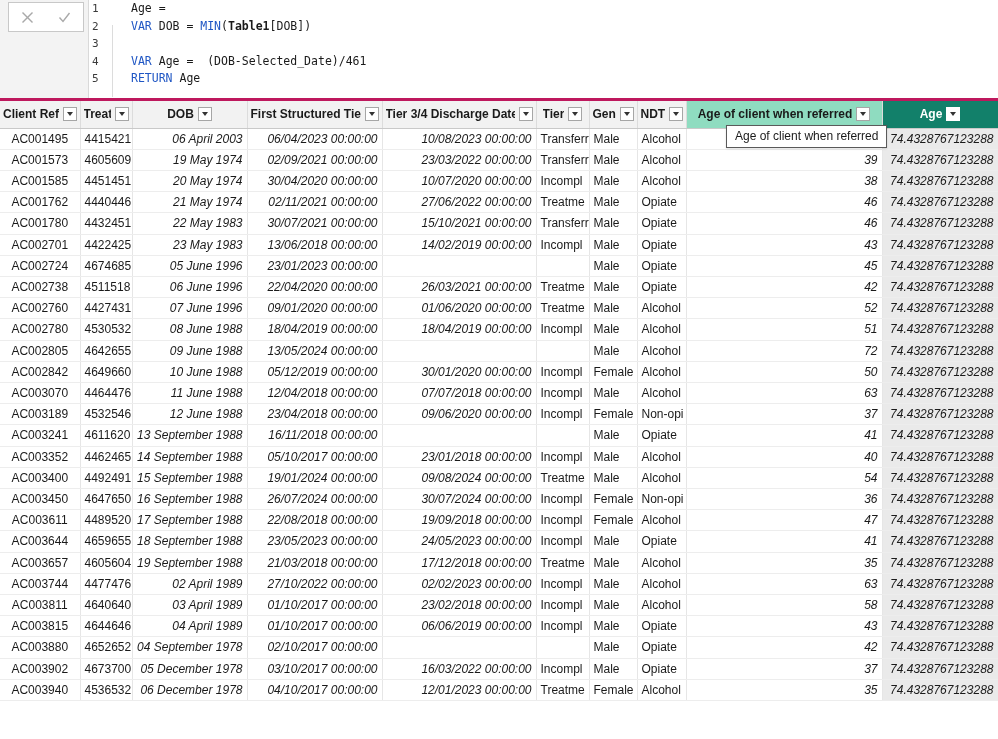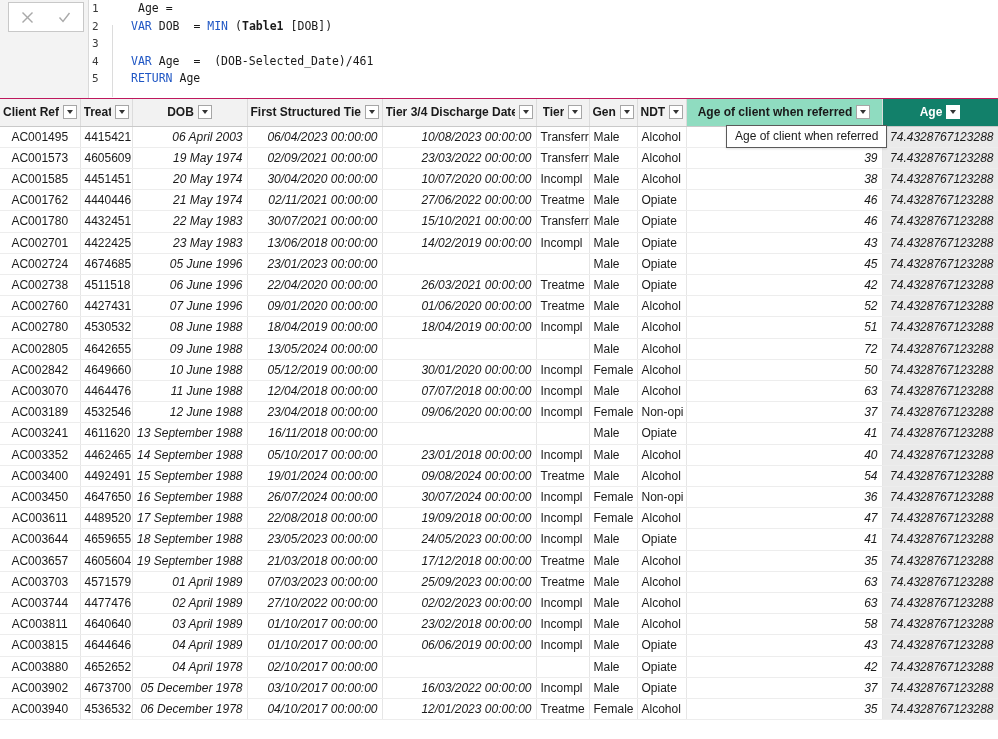--- a/index.html
+++ b/index.html
@@ -78,32 +78,32 @@
   .indent-guide.on::before {
     content: "";
     position: absolute;
     left: 7px; top: -1px;
     width: 1px; height: 19px;
     background: #dcdcdc;
   }
   .code-text { white-space: pre; }
   .kw  { color: #1f56c4; }
   .tbl { color: #1a1a1a; font-weight: bold; }
-  .pln { color: #1a1a1a; margin-left: 7px; }
+  .pln { color: #1a1a1a; }
   .var { color: #1a1a1a; }
 
   
   #grid {
     position: absolute;
     left: 0; top: 98px;
     width: 998px;
     height: 623px;
     overflow: hidden;
     background: #ffffff;
-    border-top: 1px solid #be185d;
+    border-top: 3px solid #be185d;
   }
   table.data {
     border-collapse: collapse;
     table-layout: fixed;
     width: 998px;
   }
   table.data th {
     height: 27px;
     background: #f2f2f2;
     border-right: 1px solid #dcdcdc;
@@ -588,32 +588,20 @@
           <td class="c-date">19 September 1988</td>
           <td class="c-date">21/03/2018 00:00:00</td>
           <td class="c-date">17/12/2018 00:00:00</td>
           <td class="c-text">Treatme</td>
           <td class="c-text">Male</td>
           <td class="c-text">Alcohol </td>
           <td class="c-age">35</td>
           <td class="c-agecalc">74.4328767123288</td>
         </tr>
         <tr>
-          <td class="c-ref">AC003703</td>
-          <td class="c-num">4571579</td>
-          <td class="c-date">01 April 1989</td>
-          <td class="c-date">07/03/2023 00:00:00</td>
-          <td class="c-date">25/09/2023 00:00:00</td>
-          <td class="c-text">Treatme</td>
-          <td class="c-text">Male</td>
-          <td class="c-text">Alcohol </td>
-          <td class="c-age">63</td>
-          <td class="c-agecalc">74.4328767123288</td>
-        </tr>
-        <tr>
           <td class="c-ref">AC003744</td>
           <td class="c-num">4477476</td>
           <td class="c-date">02 April 1989</td>
           <td class="c-date">27/10/2022 00:00:00</td>
           <td class="c-date">02/02/2023 00:00:00</td>
           <td class="c-text">Incompl</td>
           <td class="c-text">Male</td>
           <td class="c-text">Alcohol </td>
           <td class="c-age">63</td>
           <td class="c-agecalc">74.4328767123288</td>
@@ -638,21 +626,21 @@
           <td class="c-date">06/06/2019 00:00:00</td>
           <td class="c-text">Incompl</td>
           <td class="c-text">Male</td>
           <td class="c-text">Opiate</td>
           <td class="c-age">43</td>
           <td class="c-agecalc">74.4328767123288</td>
         </tr>
         <tr>
           <td class="c-ref">AC003880</td>
           <td class="c-num">4652652</td>
-          <td class="c-date">04 April 1978</td>
+          <td class="c-date">04 September 1978</td>
           <td class="c-date">02/10/2017 00:00:00</td>
           <td class="c-date"></td>
           <td class="c-text"></td>
           <td class="c-text">Male</td>
           <td class="c-text">Opiate</td>
           <td class="c-age">42</td>
           <td class="c-agecalc">74.4328767123288</td>
         </tr>
         <tr>
           <td class="c-ref">AC003902</td>

